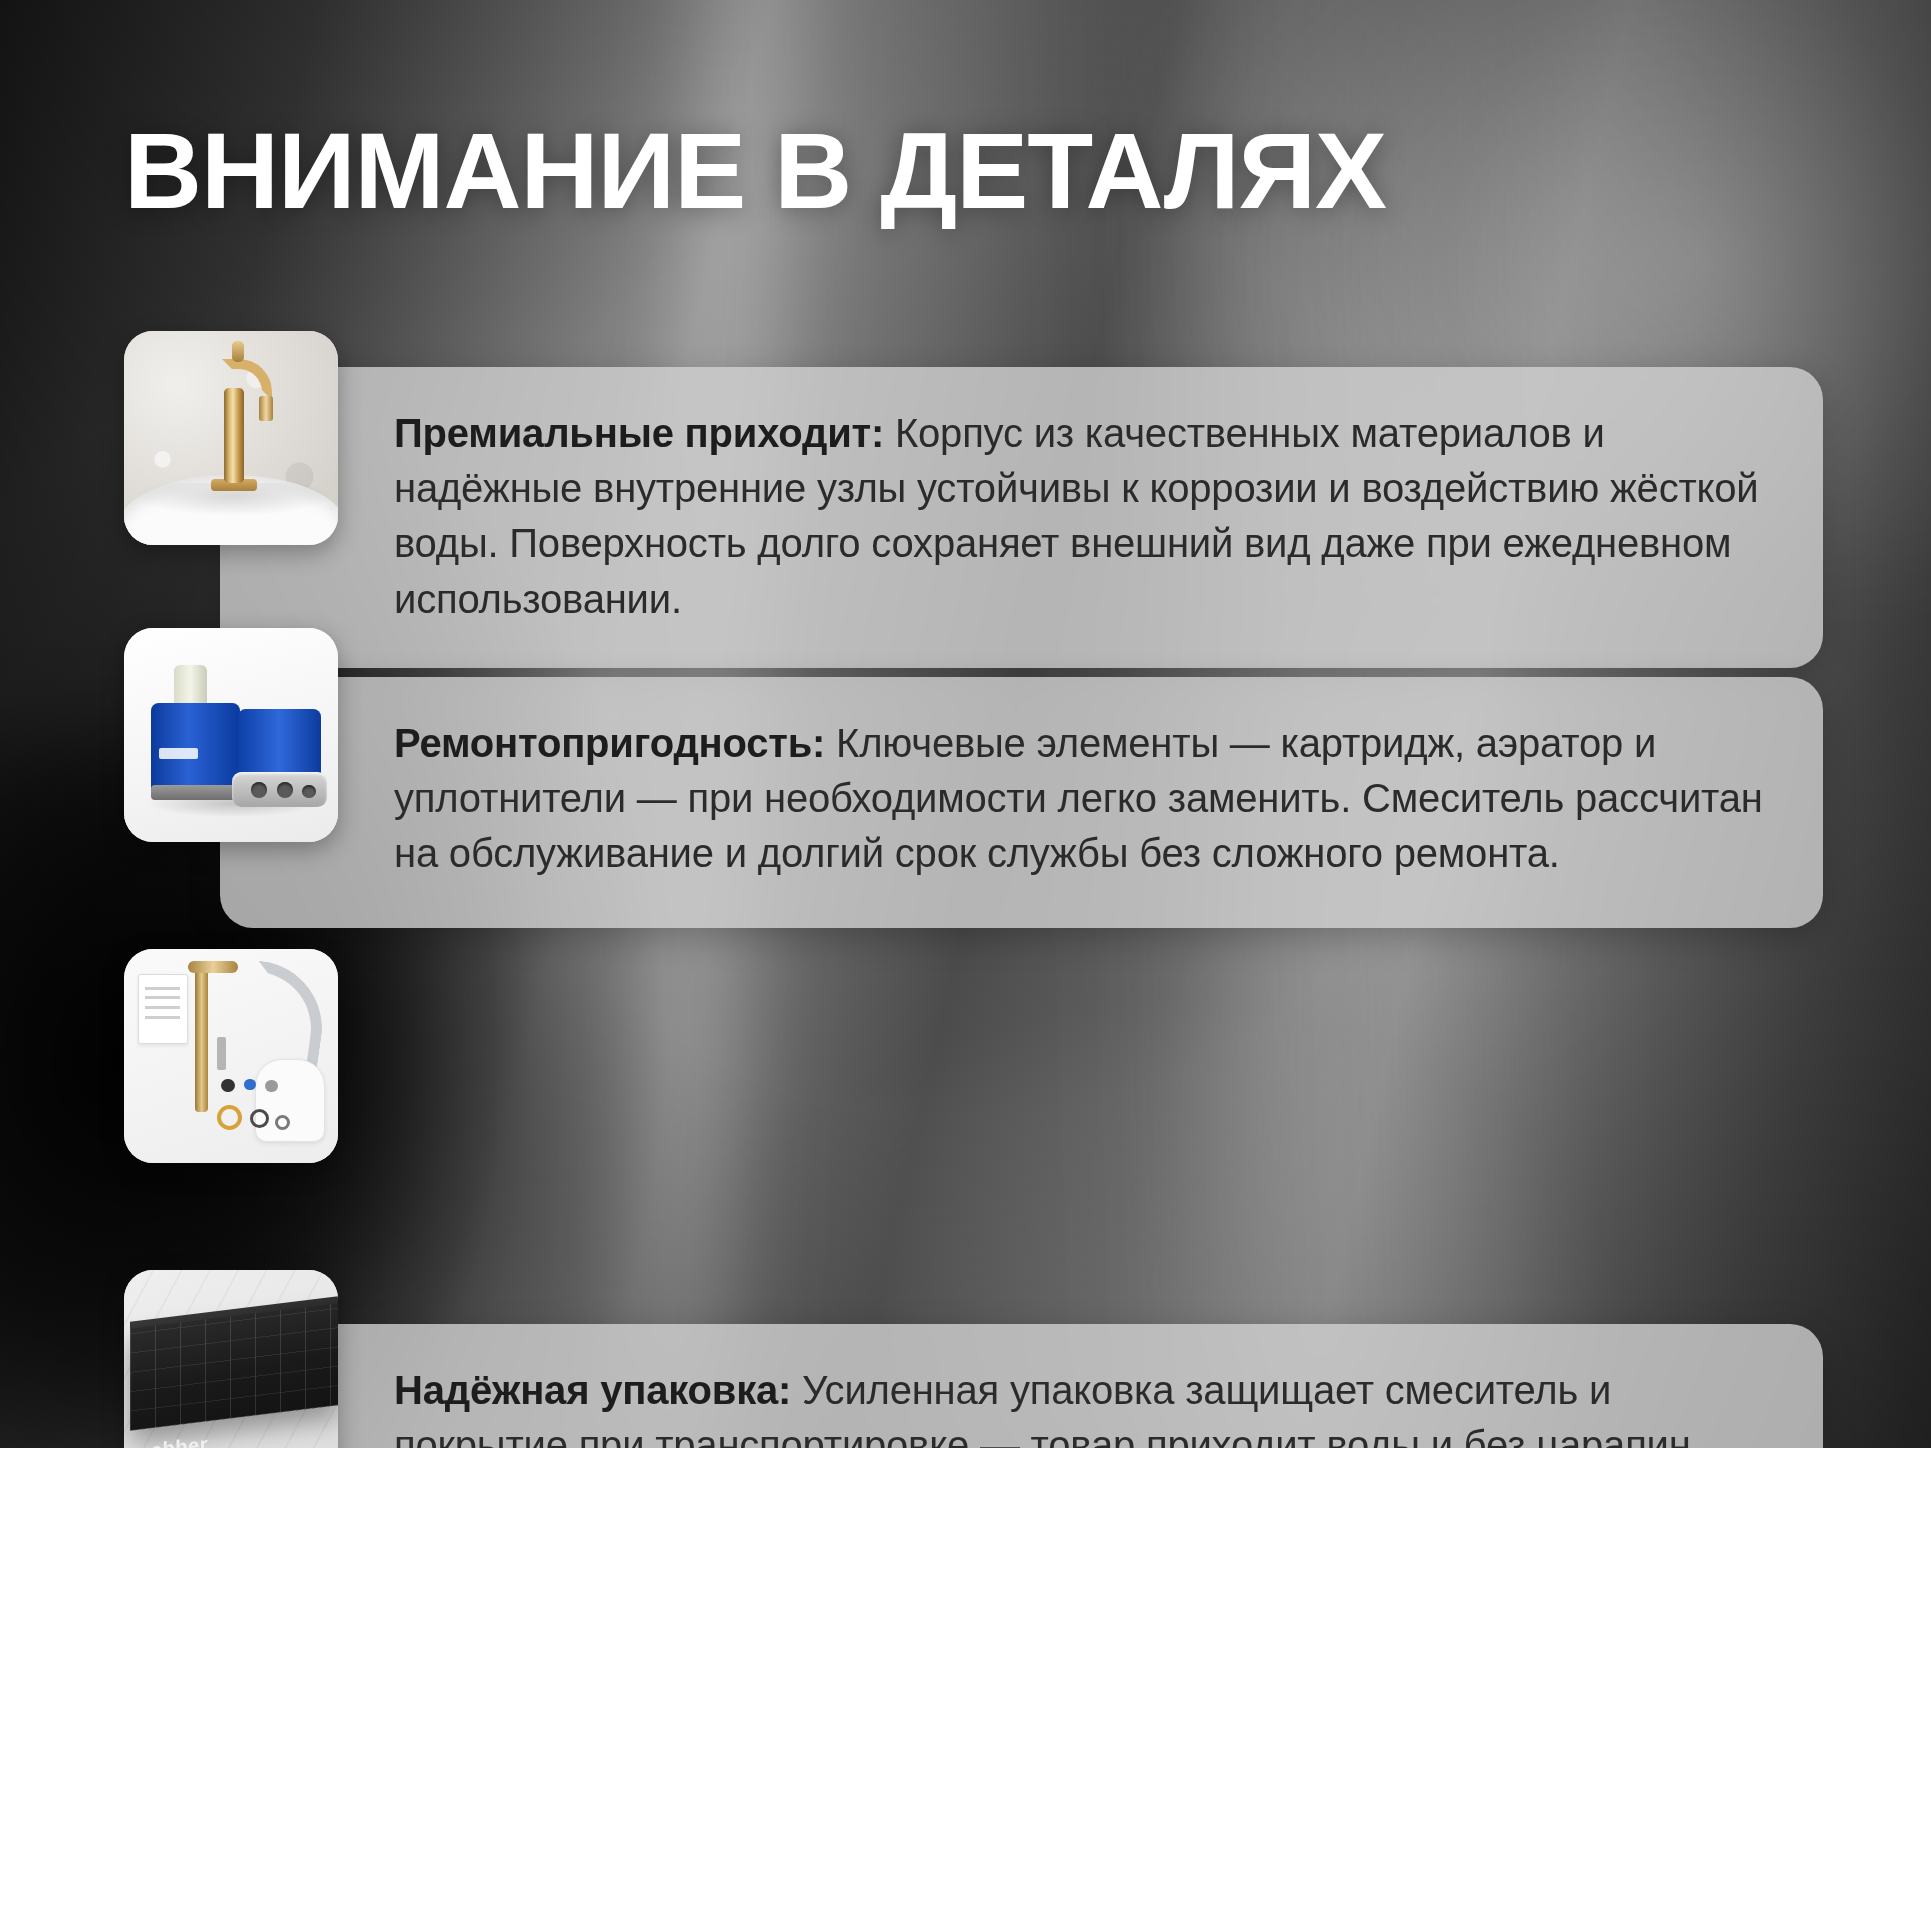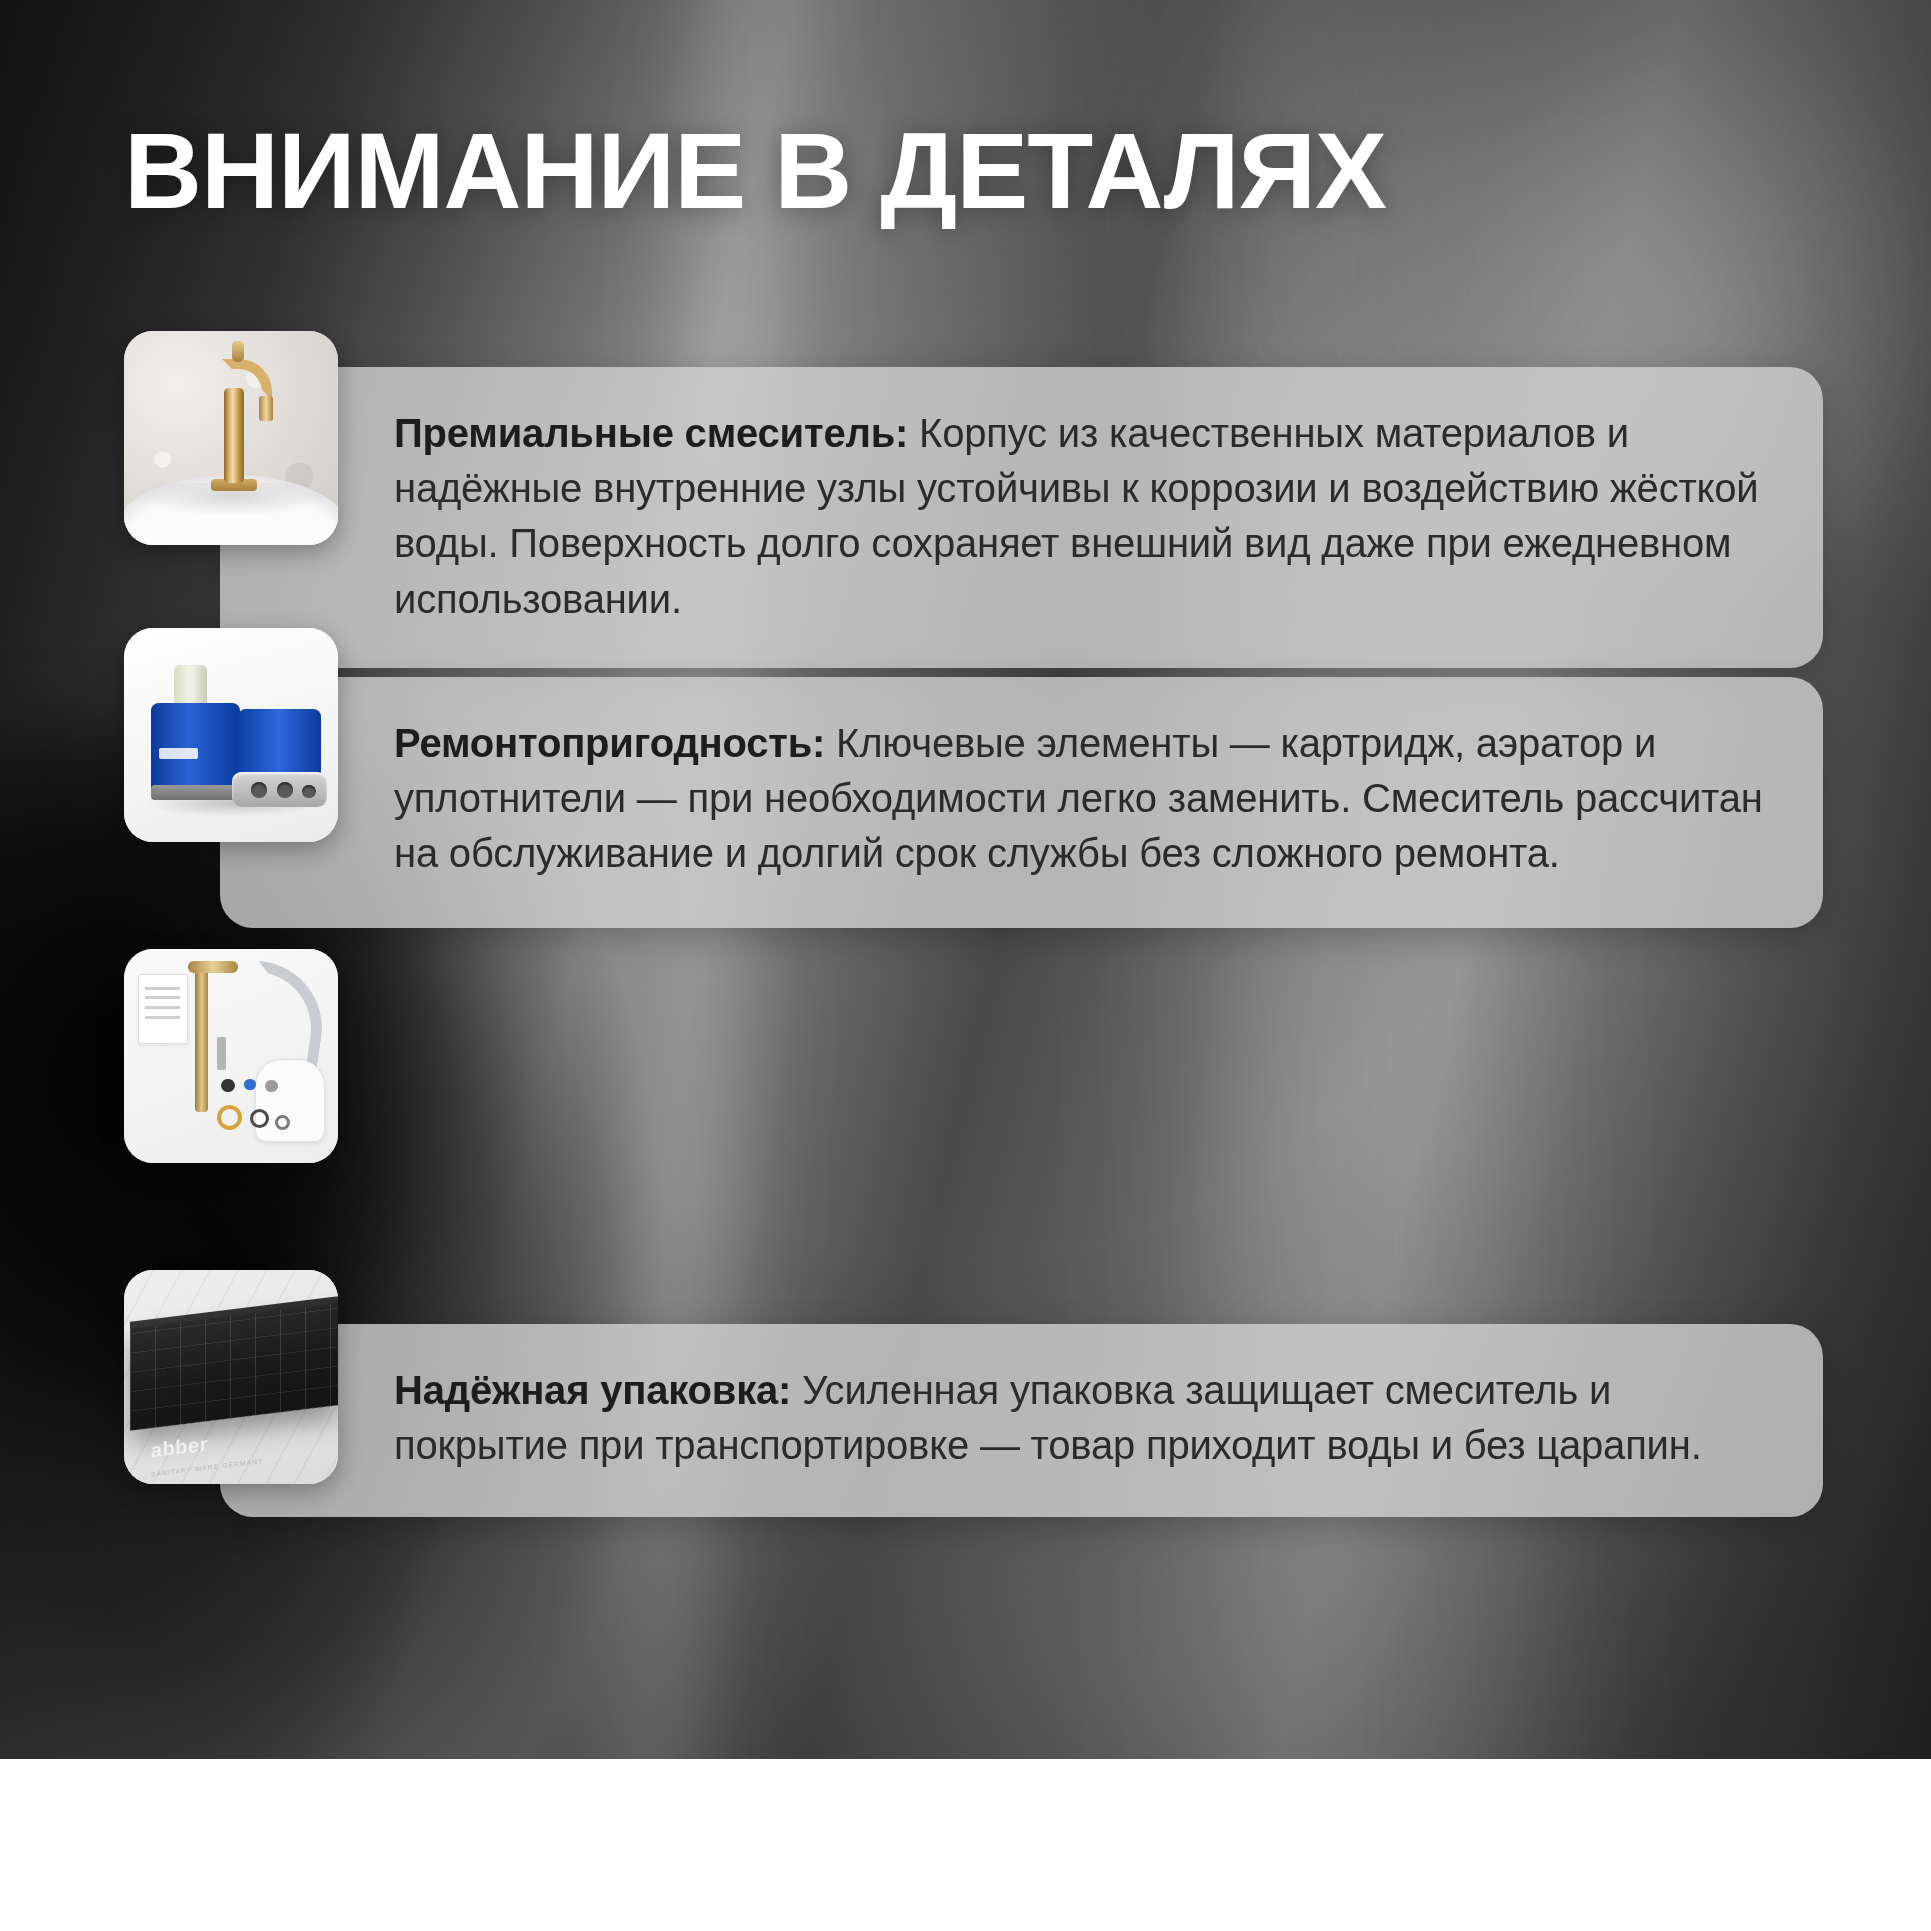--- a/index.html
+++ b/index.html
@@ -7,21 +7,21 @@
   html, body {
     width: 1931px;
     height: 1931px;
     overflow: hidden;
     font-family: "Liberation Sans", sans-serif;
   }
 
   .page {
     position: relative;
     width: 1931px;
-    height: 1759px;
+    height: 1448px;
     background: #2e2e2e;
     overflow: hidden;
   }
 
   
   .bg {
     position: absolute;
     inset: 0;
     background:
       radial-gradient(ellipse 579px 869px at 12% 72%, rgba(10,10,10,0.95) 0%, rgba(25,25,25,0.6) 45%, rgba(60,60,60,0) 75%),
@@ -248,21 +248,21 @@
   <div class="bg-glow-top"></div>
   <div class="bg-vignette"></div>
 
   <h1 class="title">ВНИМАНИЕ В ДЕТАЛЯХ</h1>
 
   <div class="features">
 
     <div class="feature" style="height:319px;">
       <div class="card" style="top:48px;min-height:261px;">
         <p class="card-text">
-          <b>Премиальные смеситель:</b><span> Корпус из качественных материалов и надёжные внутренние узлы устойчивы к коррозии и воздействию жёсткой воды. Поверхность долго сохраняет внешний вид даже при ежедневном использовании.</span>
+          <b>Премиальные приходит:</b><span> Корпус из качественных материалов и надёжные внутренние узлы устойчивы к коррозии и воздействию жёсткой воды. Поверхность долго сохраняет внешний вид даже при ежедневном использовании.</span>
         </p>
       </div>
       <div class="thumb" style="top:11.6px;">
         <div class="thumb-inner">
           <div class="t1-wall"></div>
           <div class="t1-basin"></div>
           <div class="t1-basin-shadow"></div>
           <div class="t1-base"></div>
           <div class="t1-body"></div>
           <div class="t1-spout-arc"></div>

